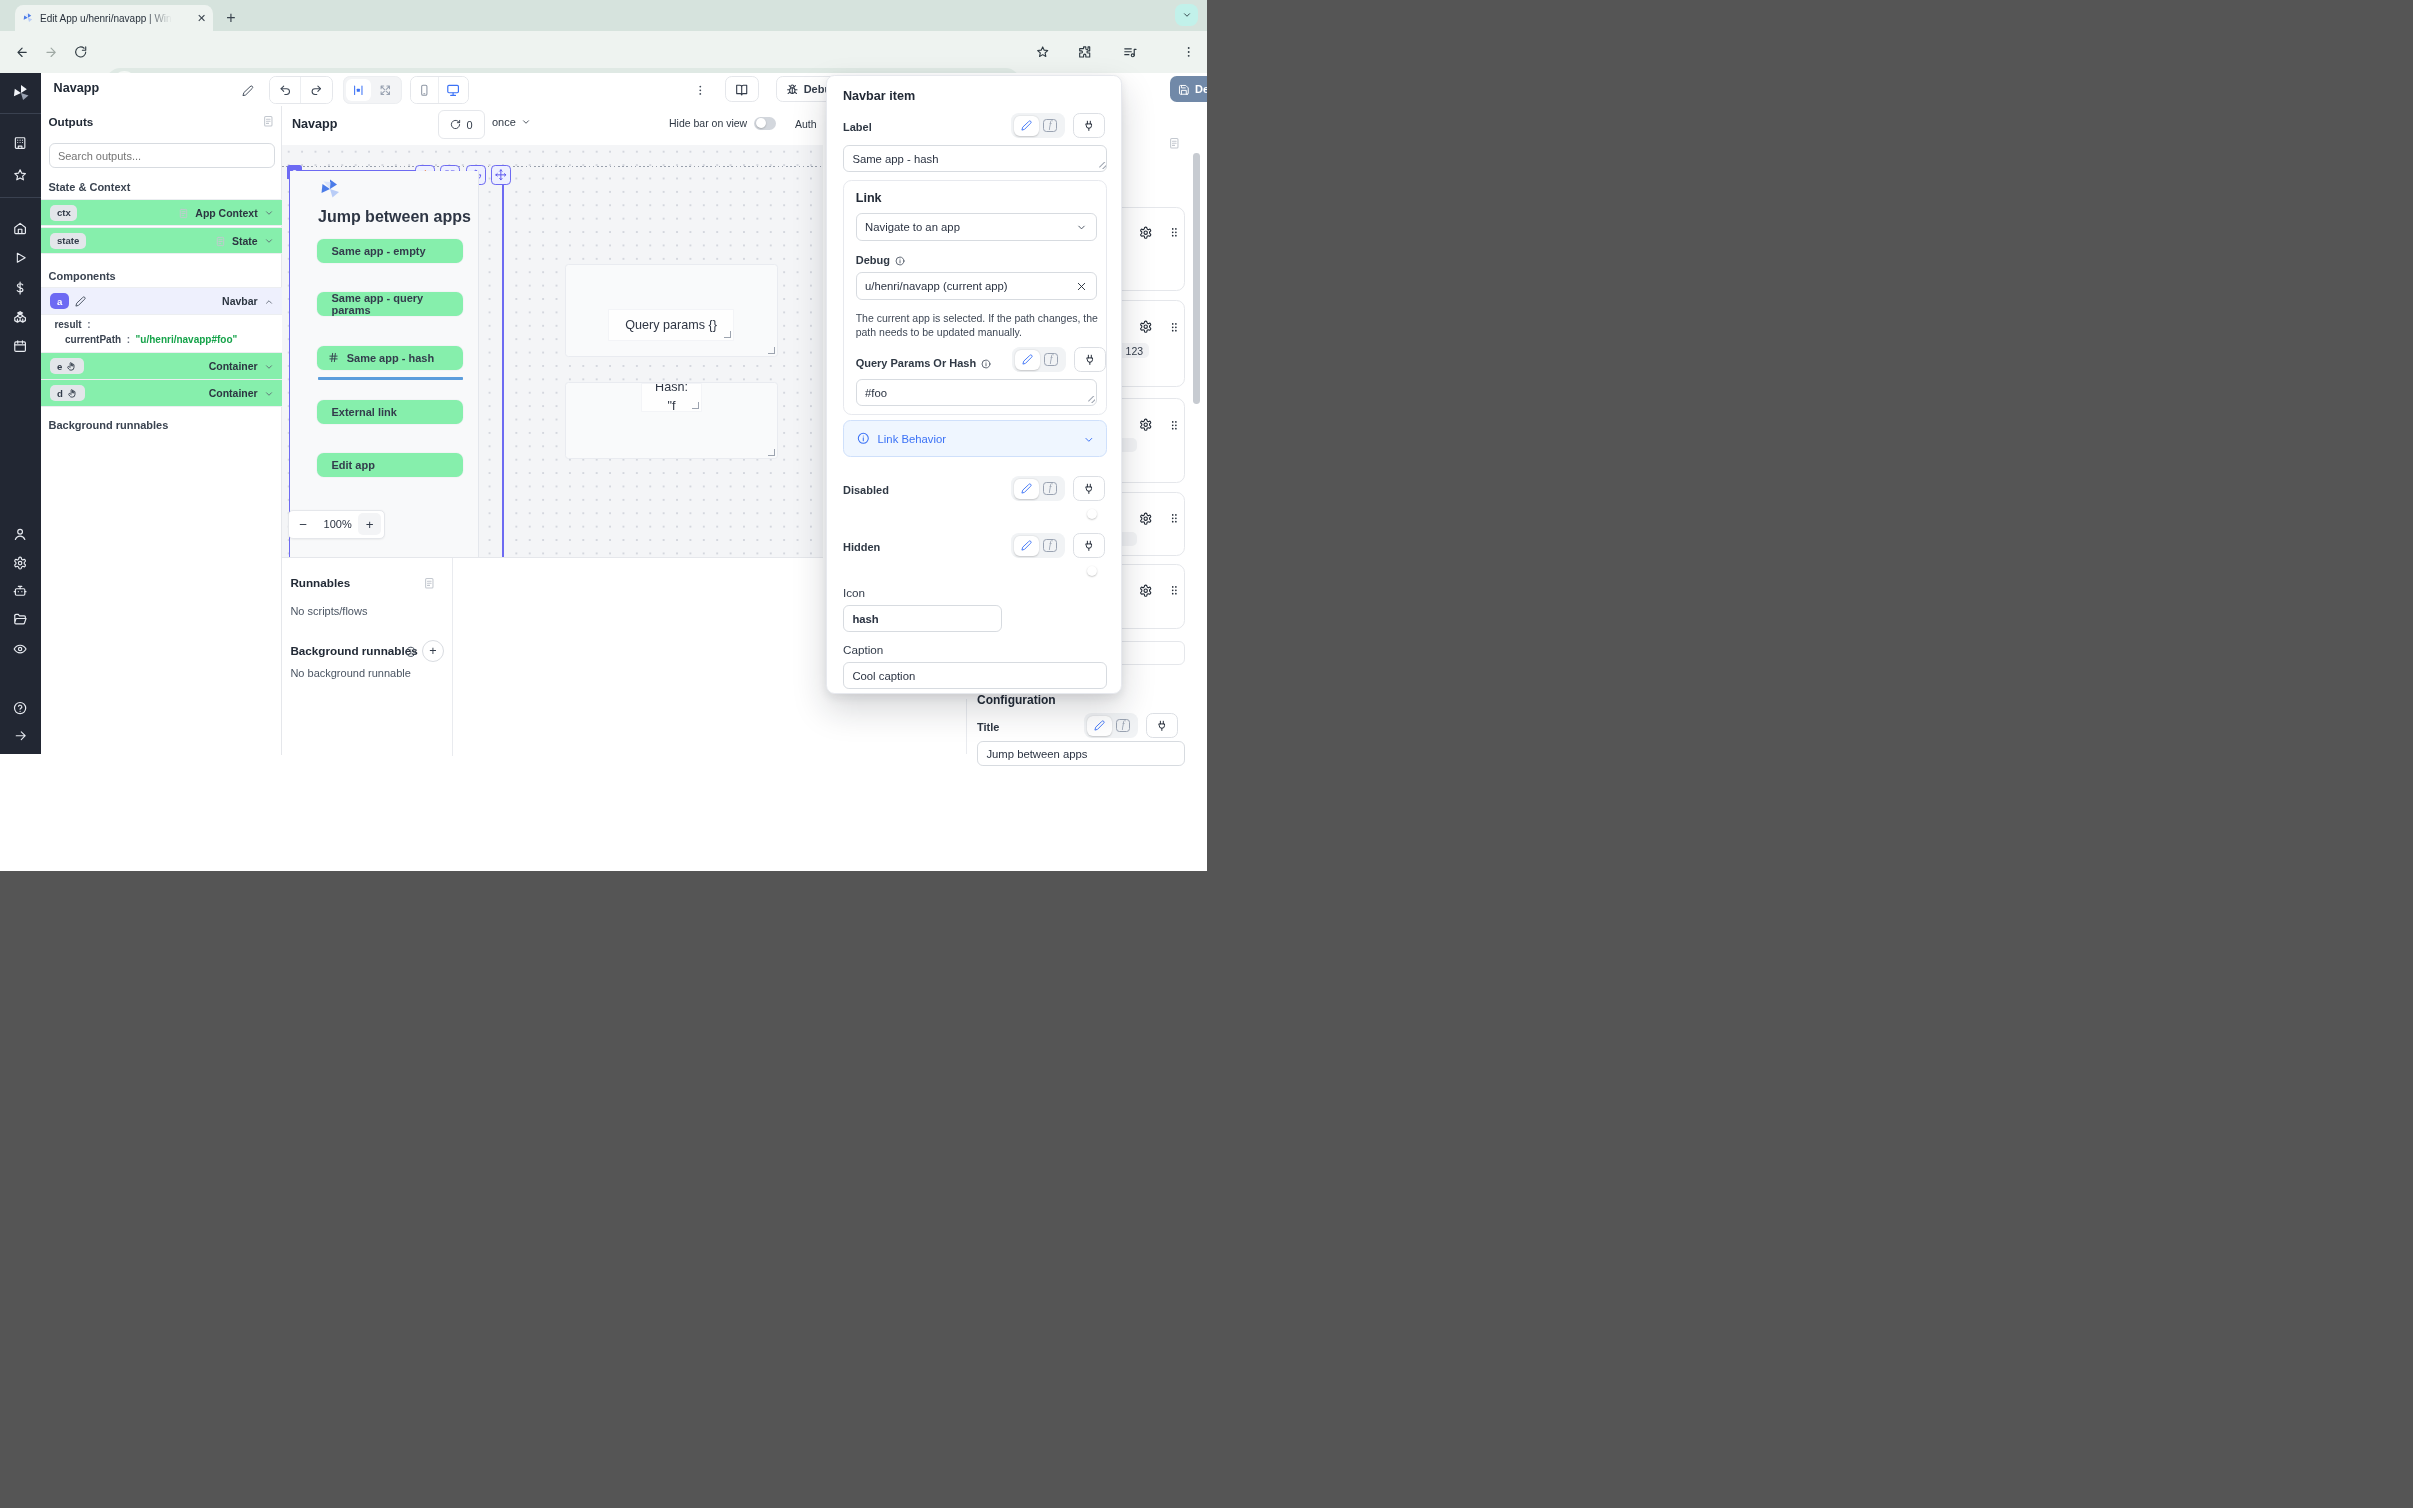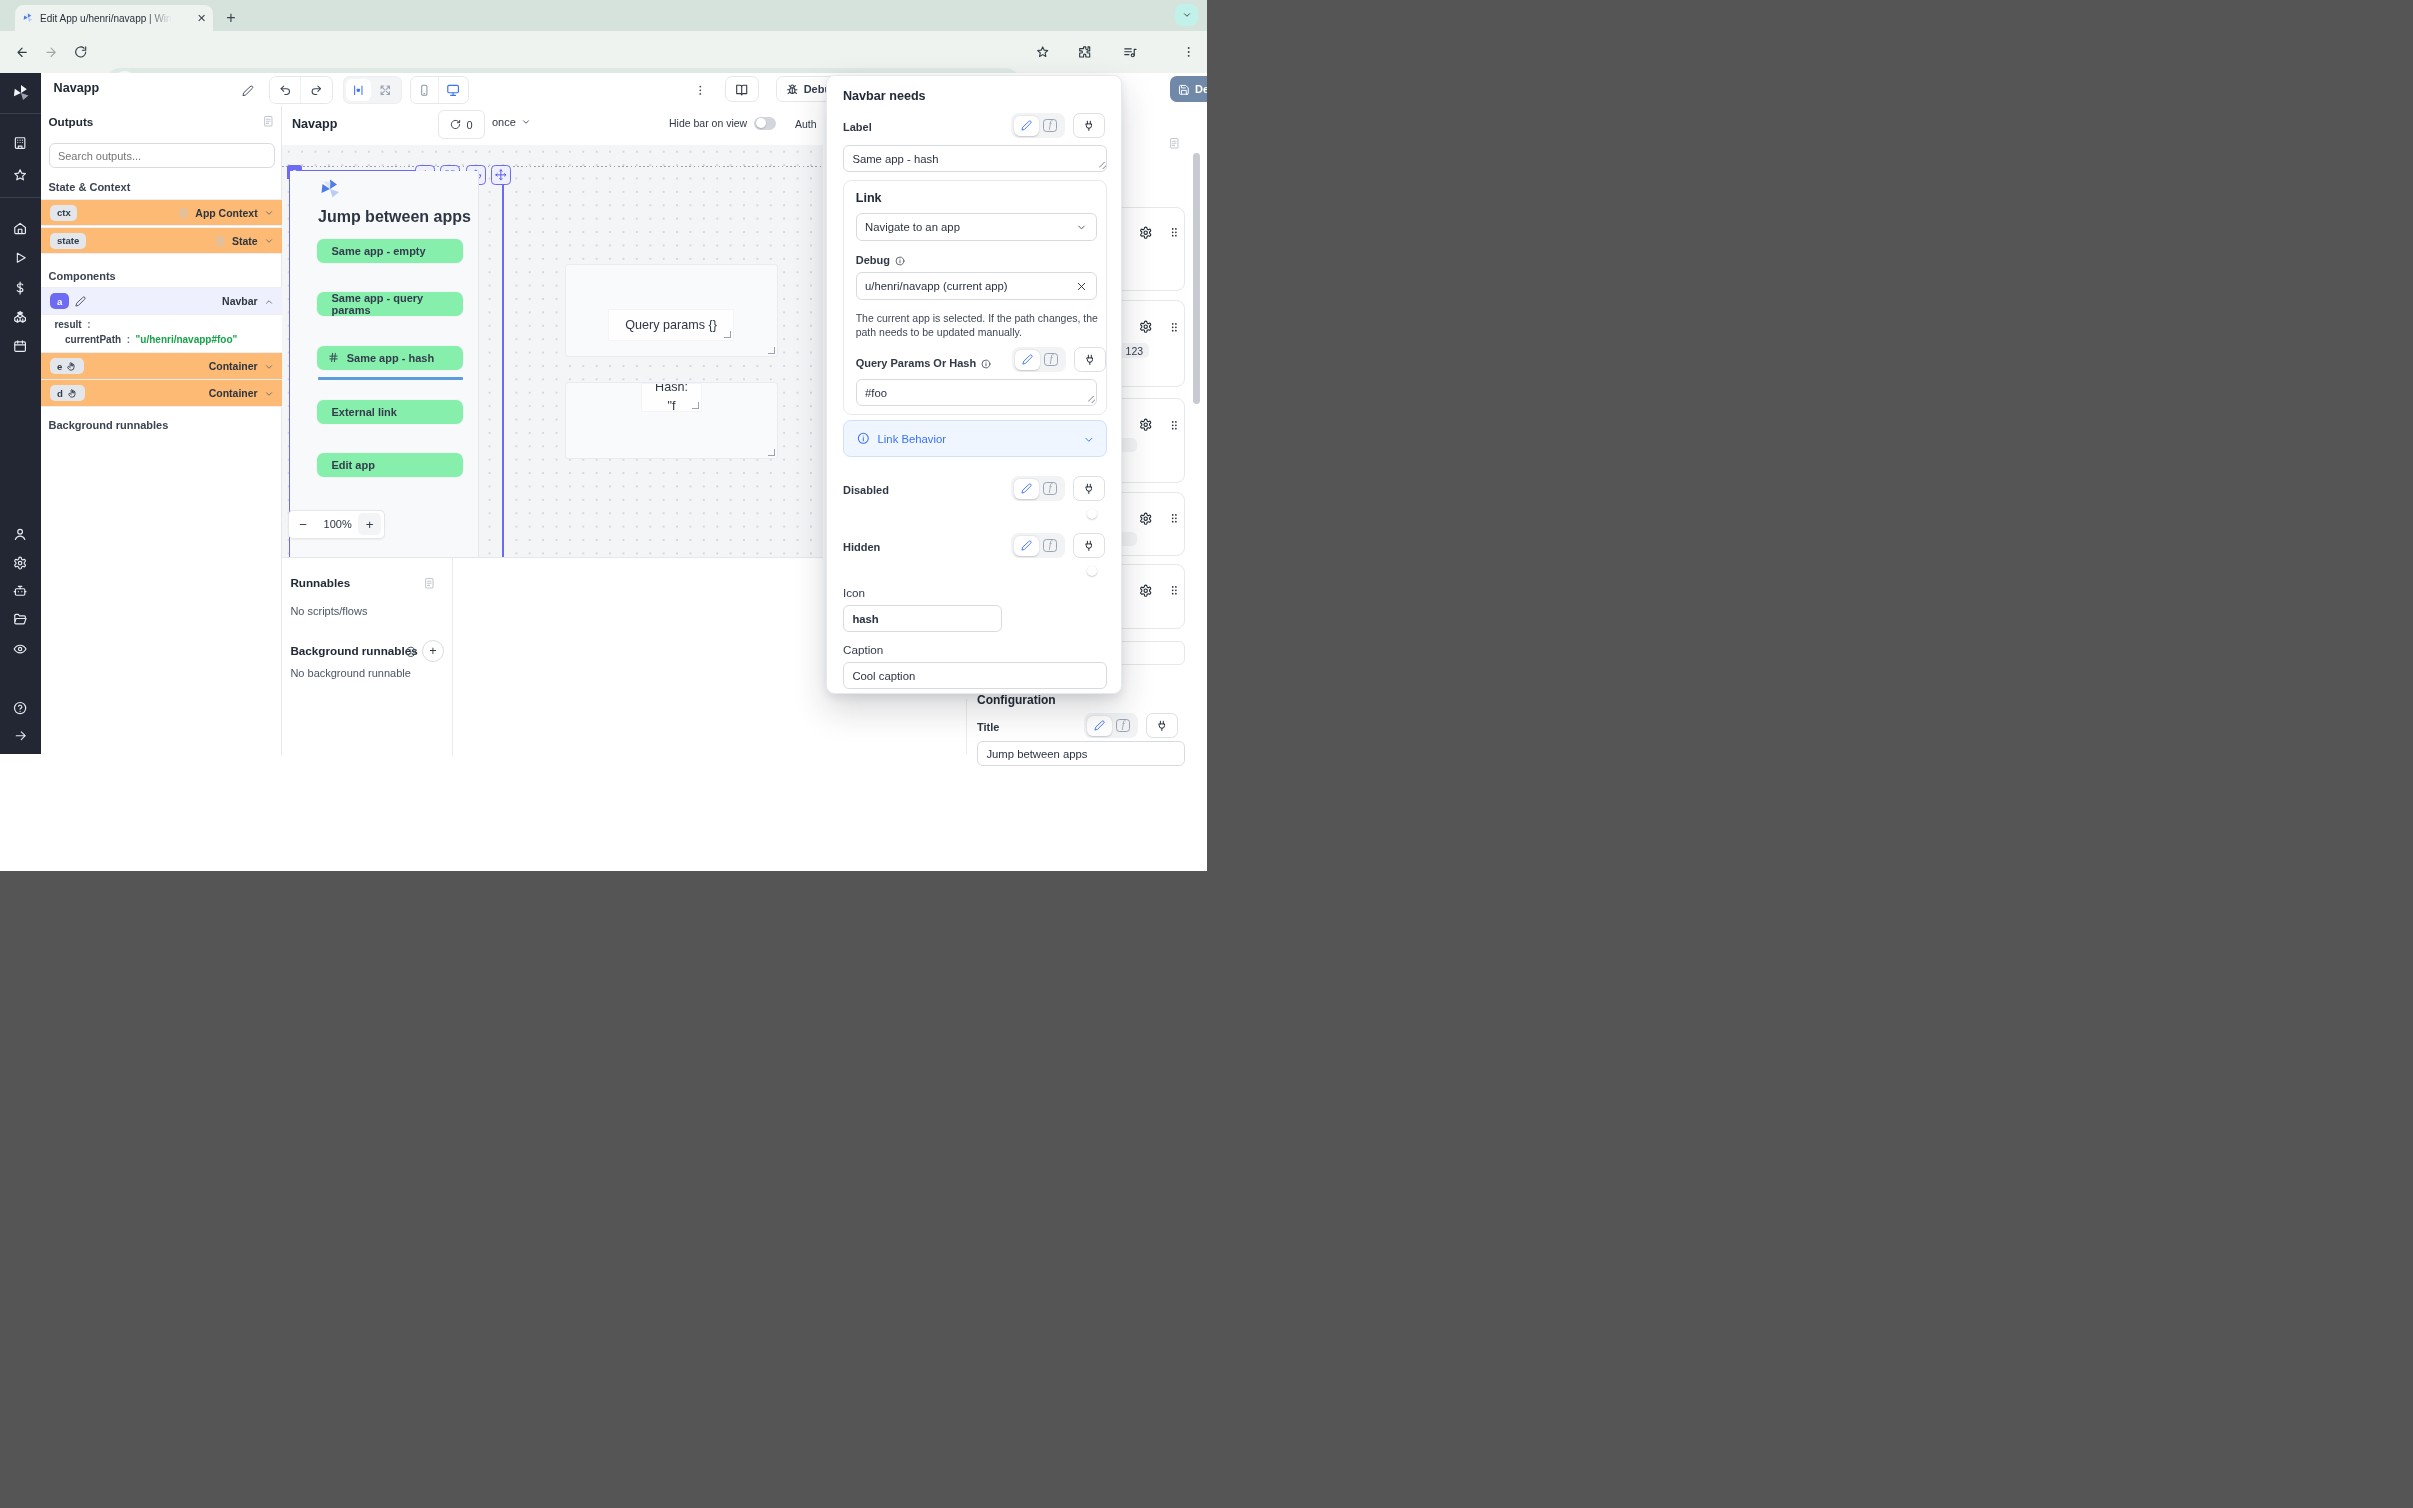--- a/index.html
+++ b/index.html
@@ -35,21 +35,21 @@
   .hbtn{width:30px;height:26px;display:flex;align-items:center;justify-content:center;color:#3c4654;background:#fff;}
   .hbtn.on{color:#3b72f6;background:#fff;}
   .hbtn.dim{color:#9aa3b2;background:#f3f4f6;}
   .btn-outline{position:absolute;top:3.4px;height:26px;border:0.8px solid #e5e7eb;border-radius:6.7px;background:#fff;display:flex;align-items:center;justify-content:center;gap:5px;font-size:11px;color:#333c4a;box-sizing:border-box;}
   .deploy{position:absolute;left:1129px;top:3.4px;width:70px;height:26px;background:#7189a8;border:none;border-radius:6.7px;color:#fff;font-size:11px;font-weight:bold;display:flex;align-items:center;justify-content:center;gap:5px;}
   
   .outputs{position:absolute;left:41px;top:106px;width:241px;height:649px;background:#fff;border-right:0.8px solid #e5e7eb;box-sizing:border-box;}
   .pan-title{font-size:11.7px;font-weight:bold;color:#222a36;}
   .search{position:absolute;left:7.5px;top:37px;width:226px;height:25px;border:0.8px solid #d7dbe0;border-radius:5.9px;box-sizing:border-box;font-size:11px;color:#8b94a1;padding:0 8.4px;background:#fff;font-family:"Liberation Sans",sans-serif;}
   .sect{font-size:11px;font-weight:bold;color:#3a4350;}
-  .orow{position:absolute;left:0;width:241px;height:27px;background:#fdba74;border-top:0.8px solid #eceef1;border-bottom:0.8px solid #eceef1;display:flex;align-items:center;box-sizing:border-box;}
+  .orow{position:absolute;left:0;width:241px;height:27px;background:#86efac;border-top:0.8px solid #eceef1;border-bottom:0.8px solid #eceef1;display:flex;align-items:center;box-sizing:border-box;}
   .orow.sel{background:#eef0fd;}
   .badge{background:#e3e6ea;border-radius:5px;font-size:9.6px;font-weight:bold;color:#333c4a;padding:2.5px 6.7px;margin-left:9.2px;display:flex;align-items:center;gap:4.2px;}
   .badge.indigo{background:#6d6af3;color:#fff;padding:2.5px 6.7px;}
   .rowtype{font-size:10.5px;font-weight:bold;color:#2c3541;margin-left:auto;}
   .chev{color:#59616e;margin:0 8.4px 0 5.9px;}
   .docic{color:#c3c8cf;}
   .kv{font-size:10px;font-weight:bold;color:#3a4350;}
   .kvval{color:#16a34a;font-weight:bold;}
   
   .canvas-col{position:absolute;left:282px;top:106px;width:541px;height:649px;background:#fff;}
@@ -768,21 +768,21 @@
       <span class="plugbtn">
           <svg class="ic" width="11.7" height="11.7" viewBox="0 0 14 14">
             <use href="#s-plug"></use>
           </svg>
         </span>
     </div>
     <input class="cfg-input" value="Jump between apps" style="">
   </div>
 
   <div class="popover">
-    <span class="pop-title">Navbar needs</span>
+    <span class="pop-title">Navbar item</span>
 
     <span class="abs plabel" style="left:16px;top:45px">Label</span>
     <div class="abs" style="left:184px;top:37px;display:flex;gap:8.4px">
       <span class="pfgroup">
         <span class="pbtn">
             <svg class="ic" width="11" height="11" viewBox="0 0 13 13">
               <use href="#s-pencil"></use>
             </svg>
           </span>
         <span class="fxbtn">

